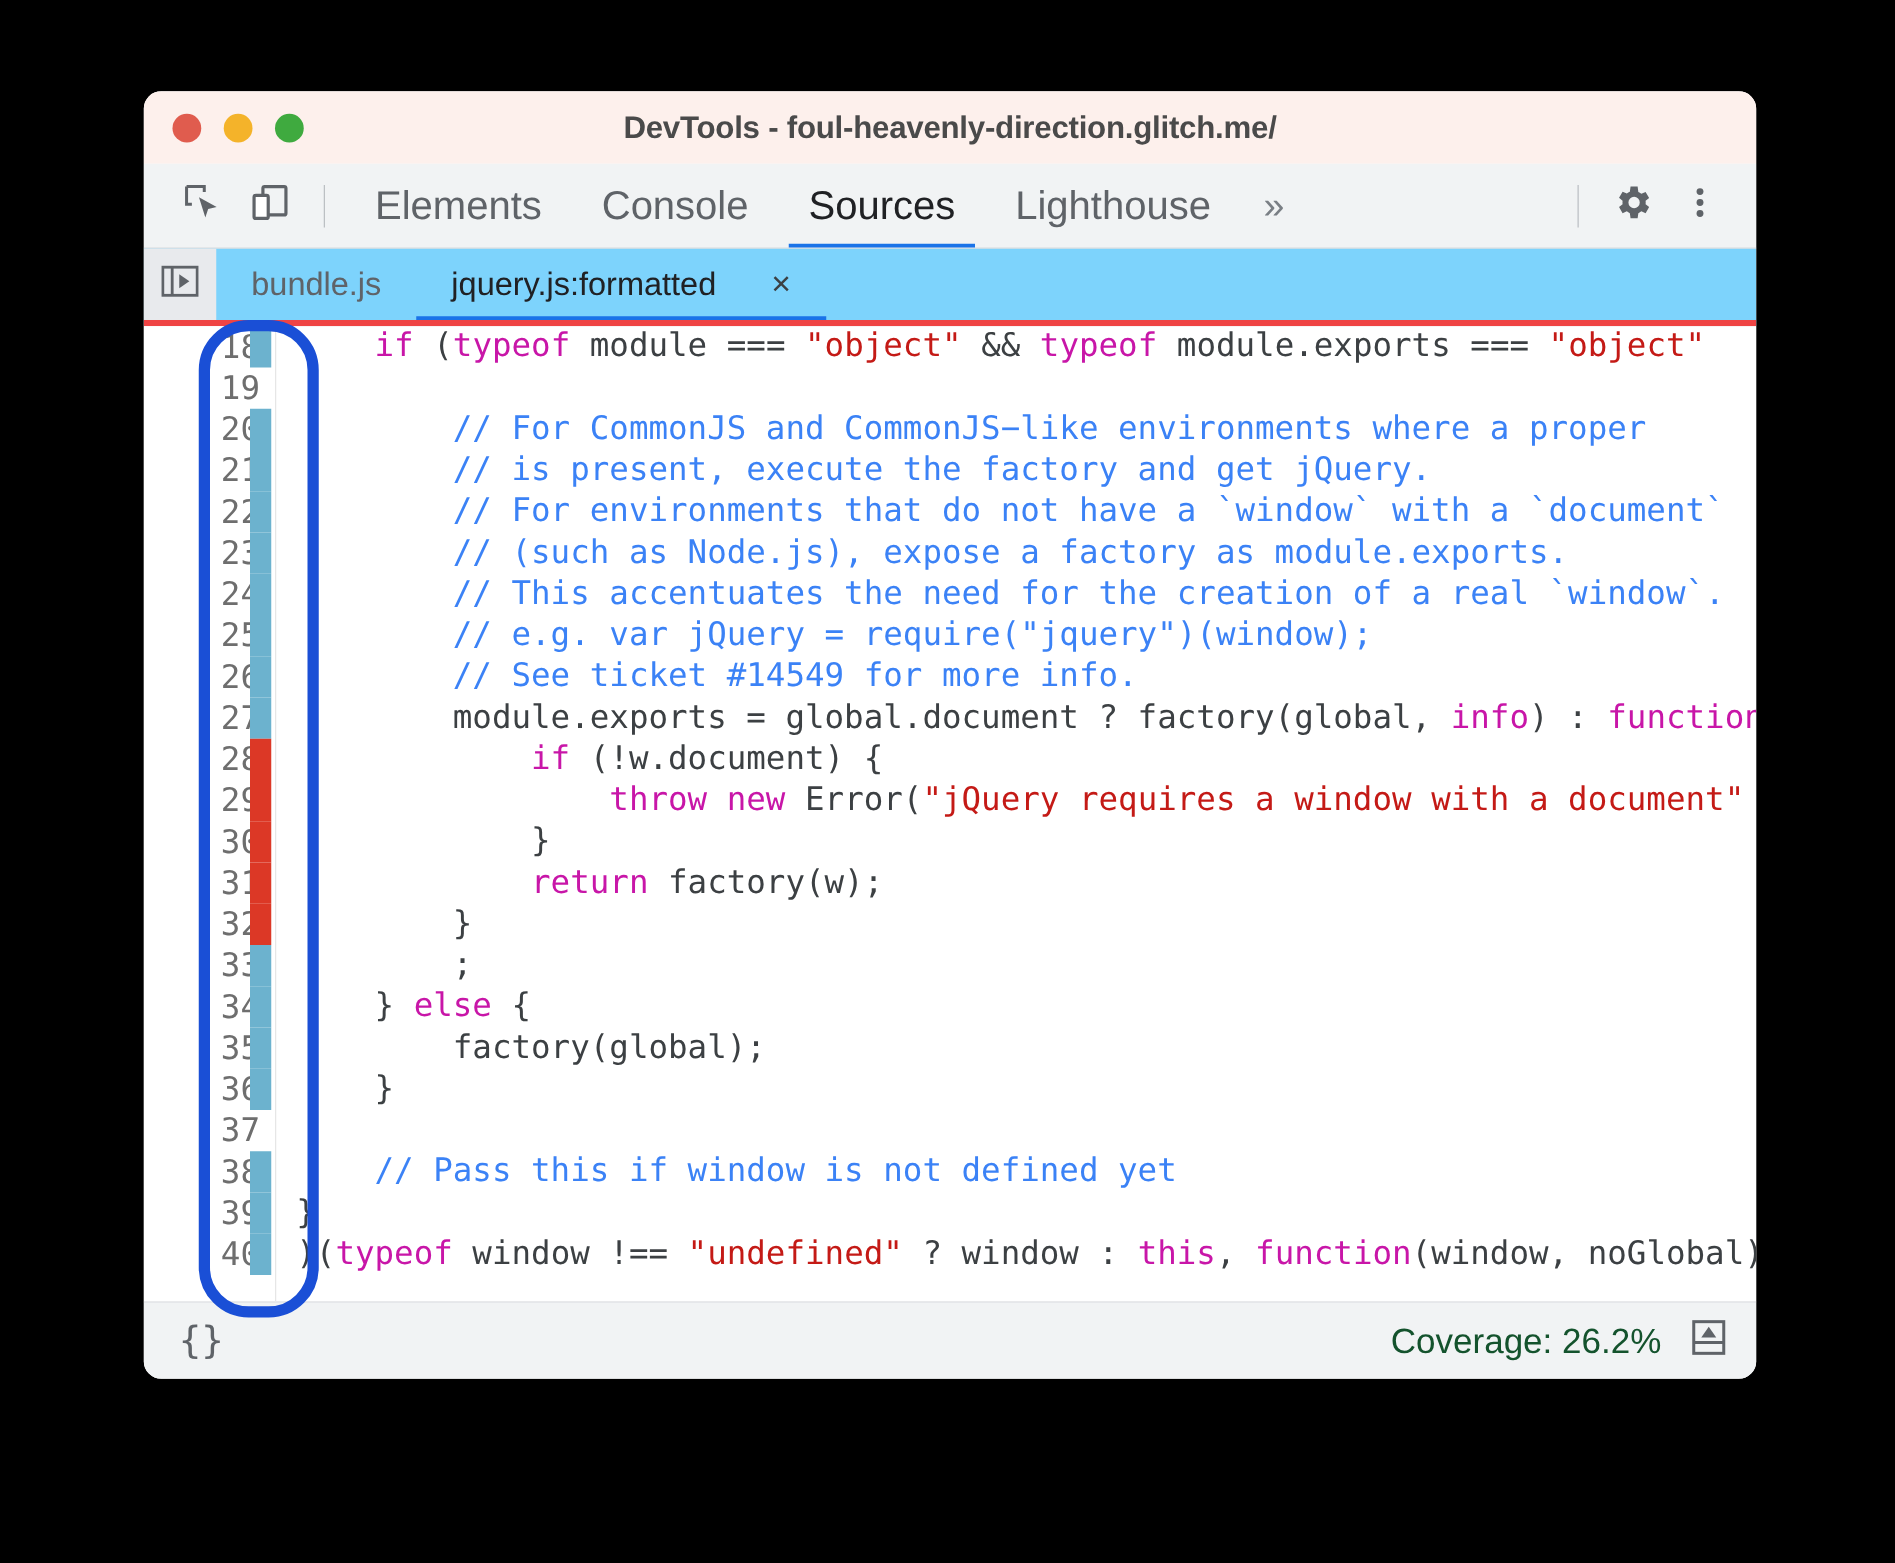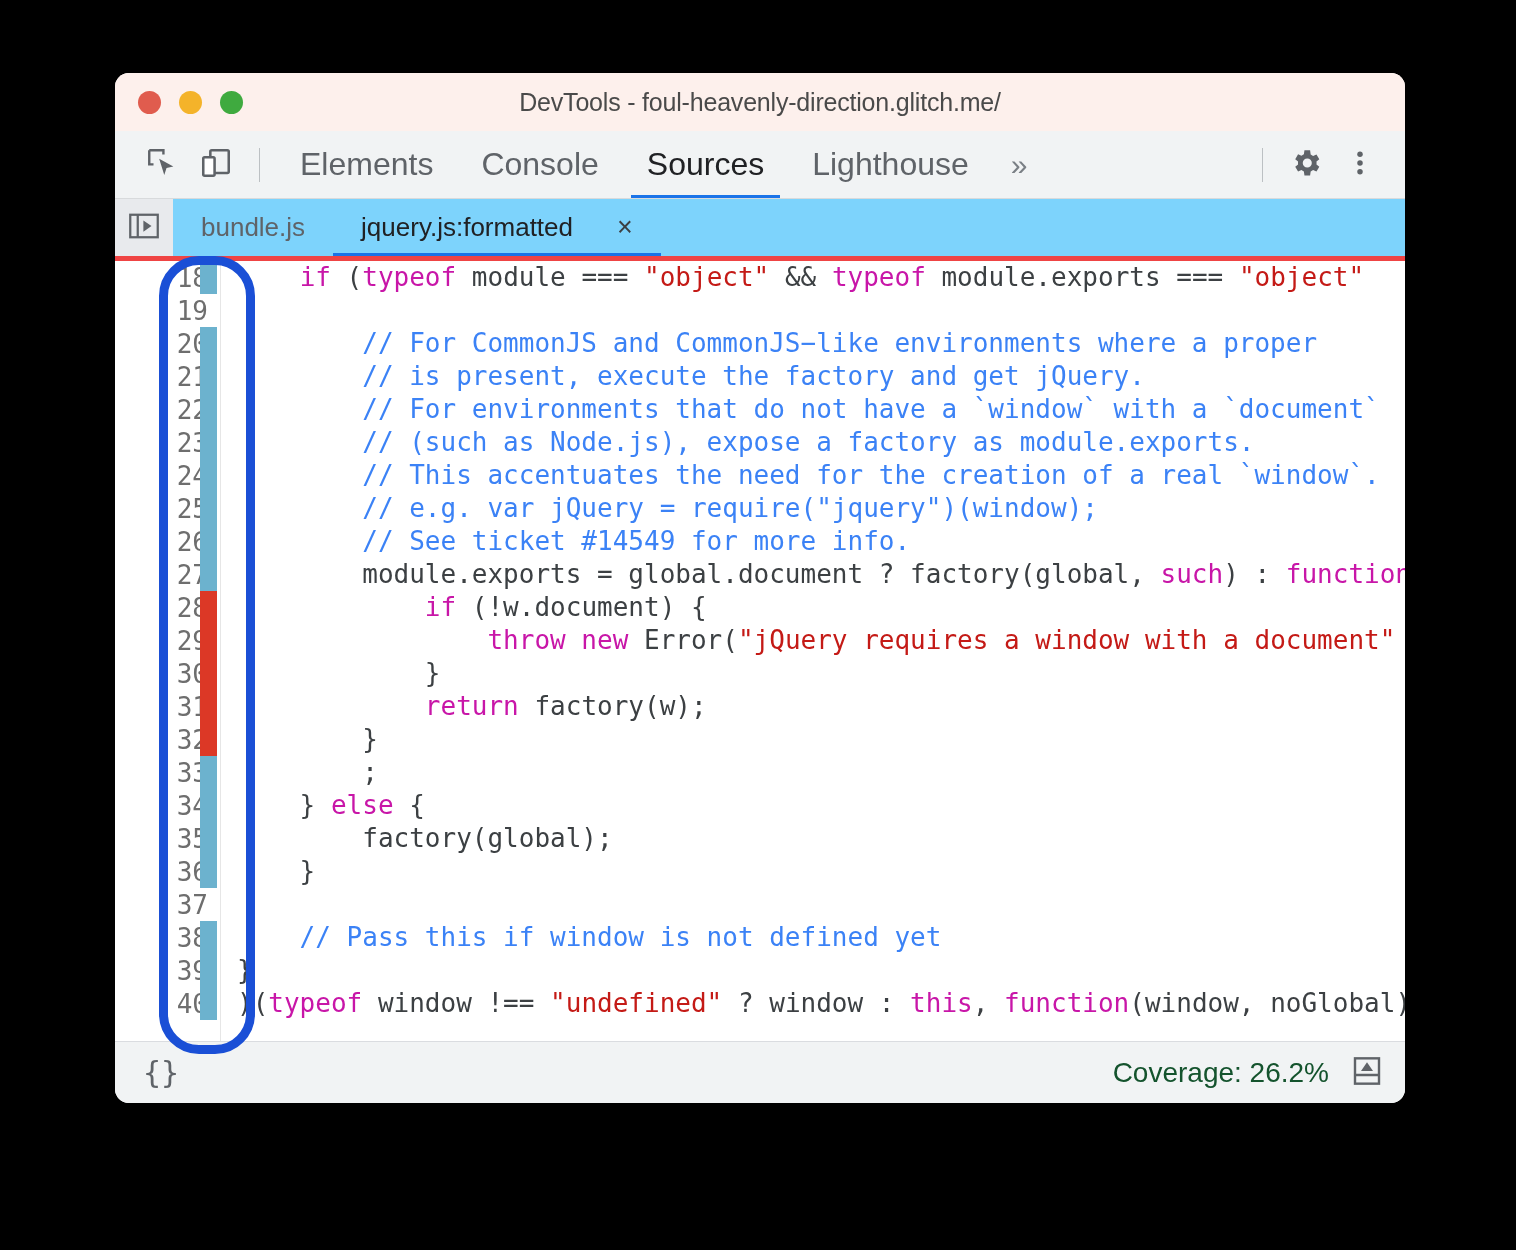--- a/index.html
+++ b/index.html
@@ -48,21 +48,21 @@
   }
   .dot { width: 23px; height: 23px; border-radius: 50%; }
   .dot.red    { background: #e05c4e; }
   .dot.yellow { background: #f4b32a; }
   .dot.green  { background: #3faa3f; }
   .wintitle {
     position: absolute;
     left: 0; right: 0;
     text-align: center;
     font-size: 25px;
-    font-weight: normal;
+    font-weight: bold;
     color: #4a4a4a;
     letter-spacing: -0.2px;
   }
 
   
   .toolbar {
     flex: 0 0 68px;
     height: 68px;
     background: #f1f3f4;
     border-bottom: 1px solid #d8dadc;
@@ -420,21 +420,21 @@
       <div class="code" id="code">
           <div class="cline"><span class="def">    </span><span class="kw">if </span><span class="def">(</span><span class="kw">typeof</span><span class="def"> module === </span><span class="str">"object"</span><span class="def"> &amp;&amp; </span><span class="kw">typeof</span><span class="def"> module.exports === </span><span class="str">"object"</span></div>
           <div class="cline">&nbsp;</div>
           <div class="cline"><span class="cmt">        // For CommonJS and CommonJS−like environments where a proper</span></div>
           <div class="cline"><span class="cmt">        // is present, execute the factory and get jQuery.</span></div>
           <div class="cline"><span class="cmt">        // For environments that do not have a `window` with a `document`</span></div>
           <div class="cline"><span class="cmt">        // (such as Node.js), expose a factory as module.exports.</span></div>
           <div class="cline"><span class="cmt">        // This accentuates the need for the creation of a real `window`.</span></div>
           <div class="cline"><span class="cmt">        // e.g. var jQuery = require("jquery")(window);</span></div>
           <div class="cline"><span class="cmt">        // See ticket #14549 for more info.</span></div>
-          <div class="cline"><span class="def">        module.exports = global.document ? factory(global, </span><span class="kw">such</span><span class="def">) : </span><span class="kw">function</span></div>
+          <div class="cline"><span class="def">        module.exports = global.document ? factory(global, </span><span class="kw">info</span><span class="def">) : </span><span class="kw">function</span></div>
           <div class="cline"><span class="def">            </span><span class="kw">if</span><span class="def"> (!w.document) {</span></div>
           <div class="cline"><span class="def">                </span><span class="kw">throw new</span><span class="def"> Error(</span><span class="str">"jQuery requires a window with a document"</span></div>
           <div class="cline"><span class="def">            }</span></div>
           <div class="cline"><span class="def">            </span><span class="kw">return</span><span class="def"> factory(w);</span></div>
           <div class="cline"><span class="def">        }</span></div>
           <div class="cline"><span class="def">        ;</span></div>
           <div class="cline"><span class="def">    } </span><span class="kw">else</span><span class="def"> {</span></div>
           <div class="cline"><span class="def">        factory(global);</span></div>
           <div class="cline"><span class="def">    }</span></div>
           <div class="cline">&nbsp;</div>

